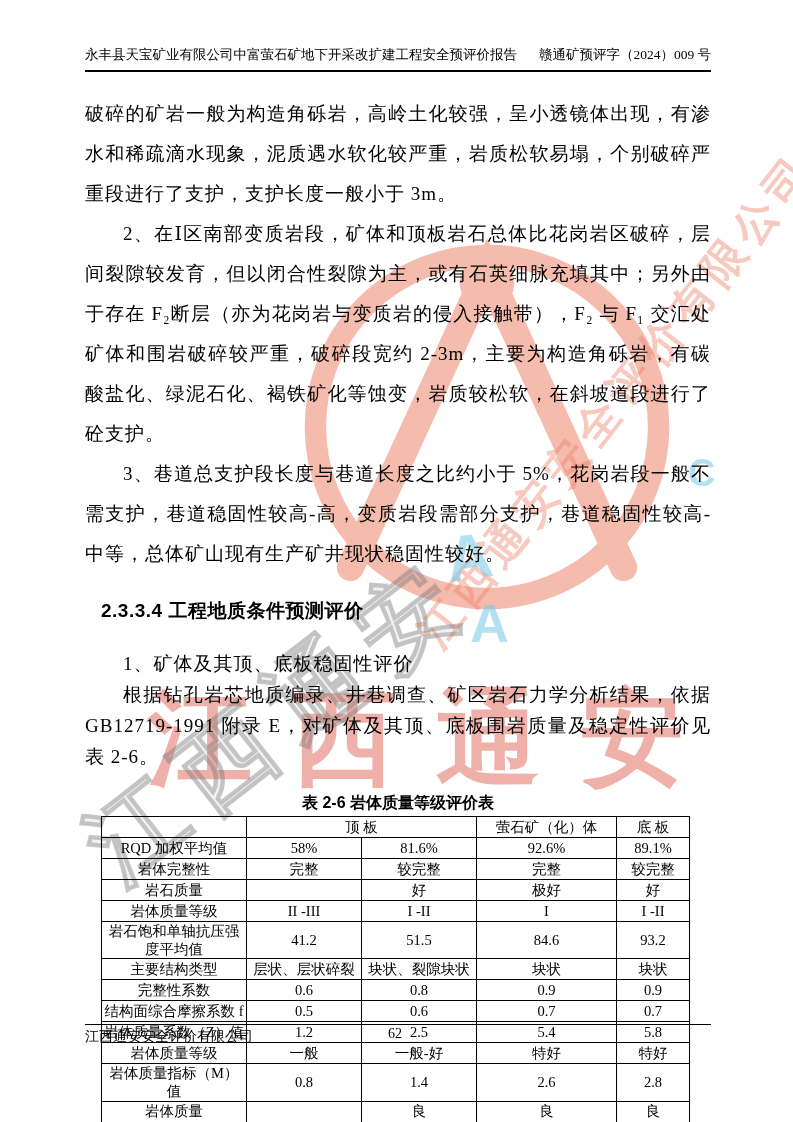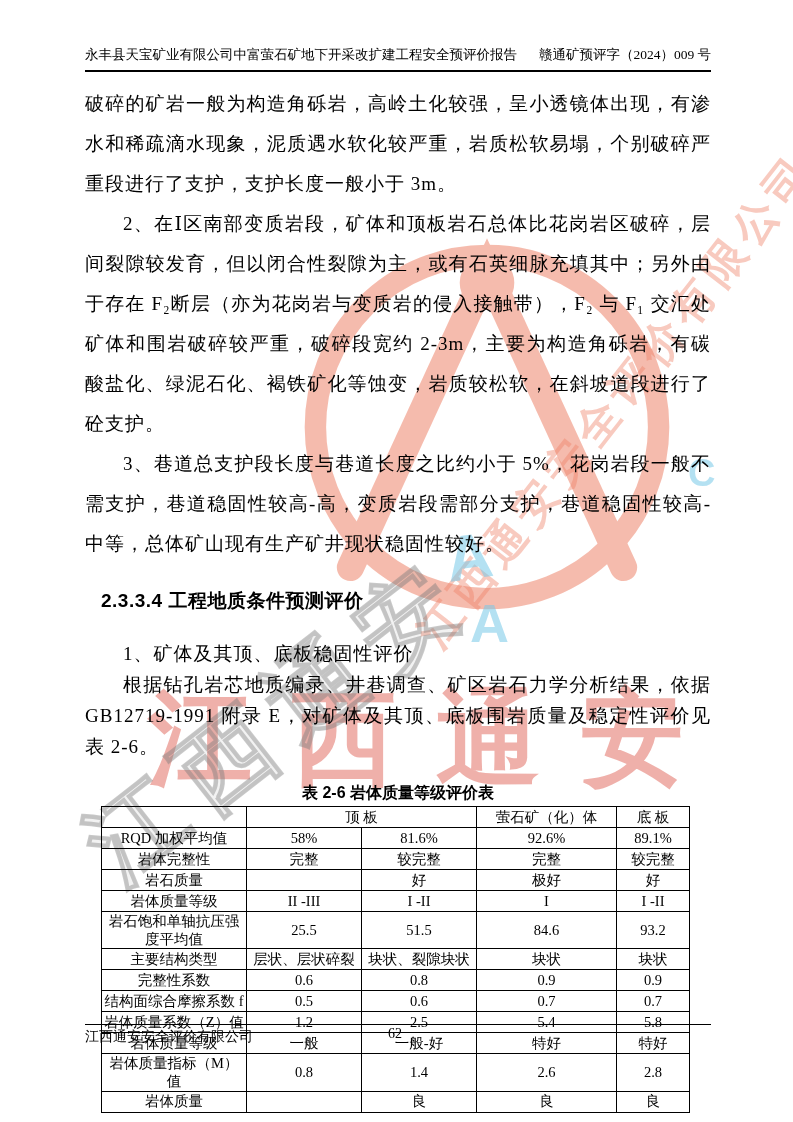--- a/index.html
+++ b/index.html
@@ -35,21 +35,21 @@
   .wm-cyan-3{left:688px;top:452px;font-size:38px;}
   
   .header{
     position:absolute;left:85px;top:46px;width:626px;z-index:1;
     display:flex;justify-content:space-between;align-items:center;
     font-size:13.5px;white-space:nowrap;
   }
   .header-rule{position:absolute;left:85px;top:70px;width:626px;height:0;
     border-top:2px solid #000;z-index:1;}
   
-  .content{position:absolute;left:85px;top:84px;width:626px;z-index:1;
+  .content{position:absolute;left:85px;top:94px;width:626px;z-index:1;
     font-size:19px;text-align:justify;text-justify:inter-ideograph;letter-spacing:1px;}
   .para{margin:0;line-height:40px;}
   .indent{text-indent:2em;}
   .section-heading{
     margin:16px;line-height:42px;font-size:19px;font-weight:bold;
     font-family:"Liberation Sans","DejaVu Sans",sans-serif;letter-spacing:0.5px;
   }
   .tight .para{line-height:31px;}
   
   .table-caption{
@@ -149,21 +149,21 @@
           </tr>
           <tr>
             <td>岩体质量等级</td>
             <td>II -III</td>
             <td>I -II</td>
             <td>I</td>
             <td>I -II</td>
           </tr>
           <tr>
             <td>岩石饱和单轴抗压强度平均值</td>
-            <td>25.5</td>
+            <td>41.2</td>
             <td>51.5</td>
             <td>84.6</td>
             <td>93.2</td>
           </tr>
           <tr>
             <td>主要结构类型</td>
             <td>层状、层状碎裂</td>
             <td>块状、裂隙块状</td>
             <td>块状</td>
             <td>块状</td>

